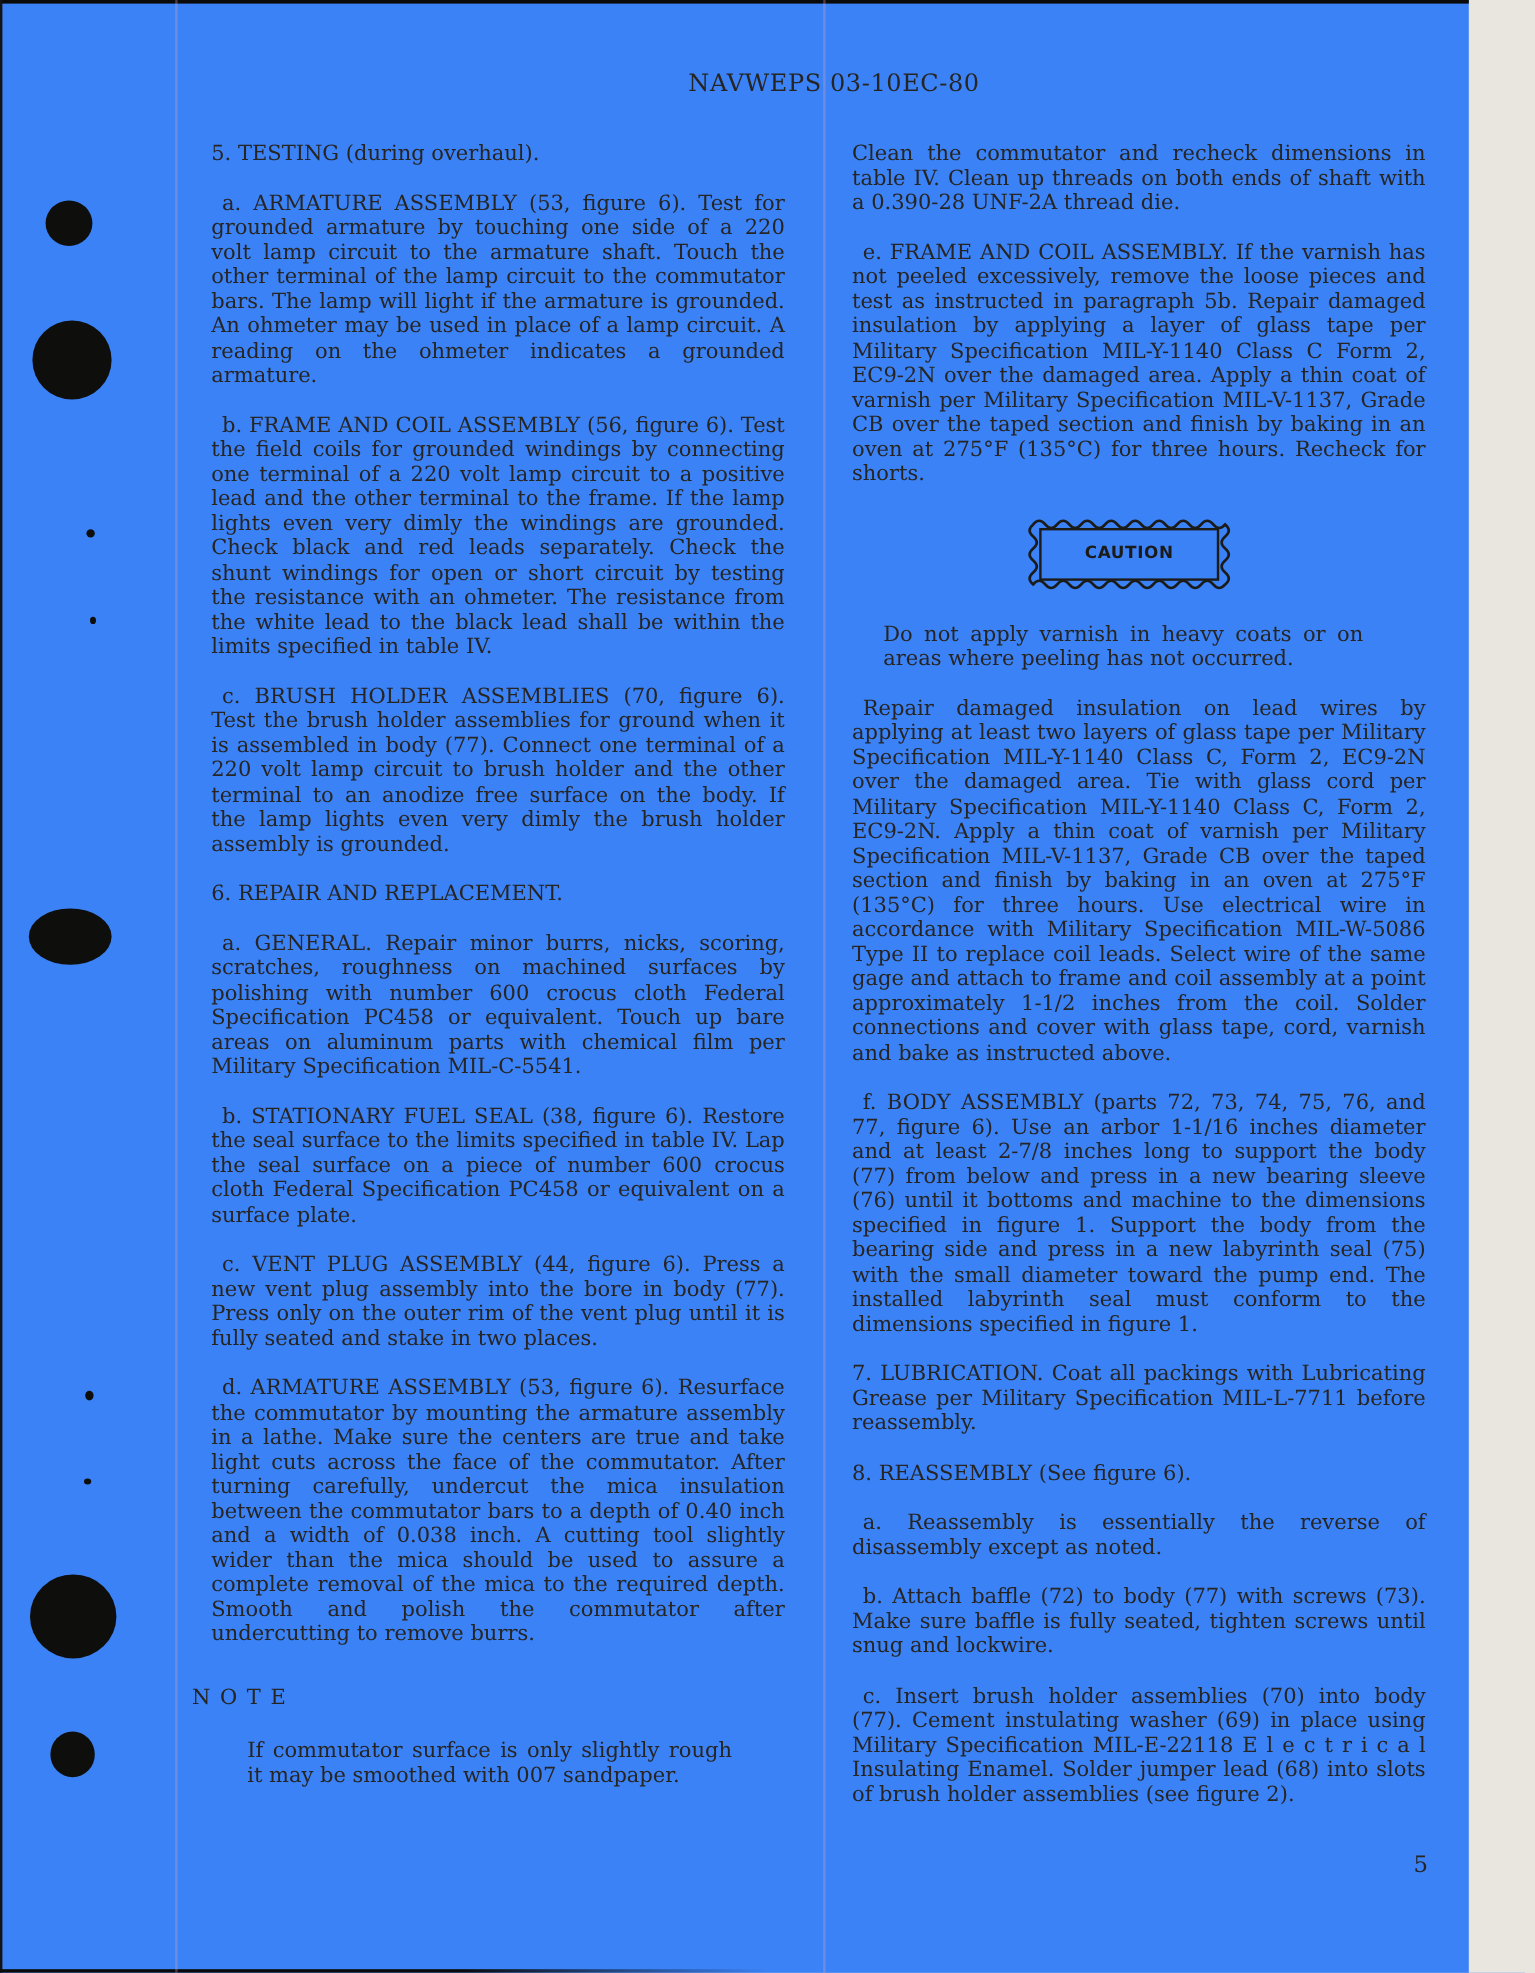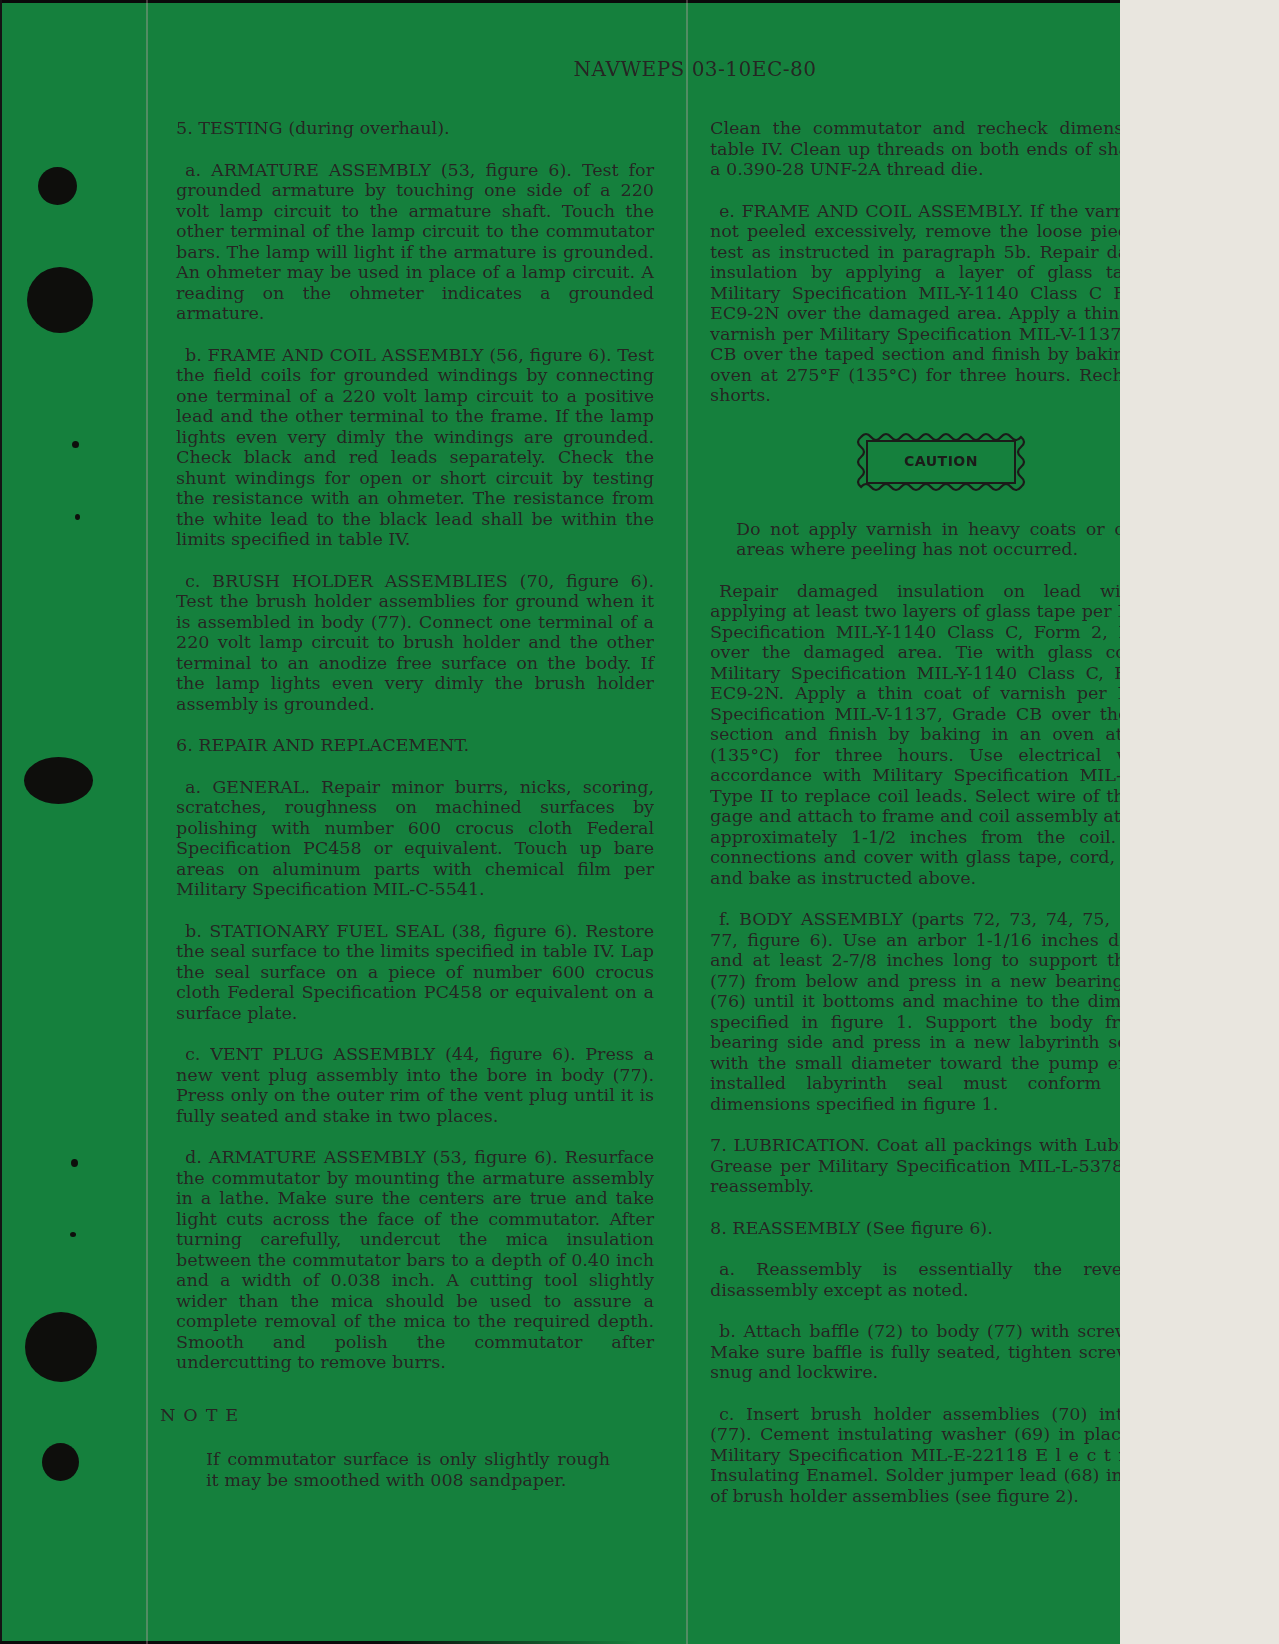--- a/index.html
+++ b/index.html
@@ -2,22 +2,22 @@
 <html><head>
 <meta charset="utf-8">
 <style>
   html,body{margin:0;padding:0;}
   body{
     width:1279px;height:1644px;
     background:#e9e6df;
     font-family:"DejaVu Serif","Liberation Serif",serif;
   }
   .page{
-    position:relative;width:1120px;height:1644px;
-    background:#15803d;overflow:hidden;color:#262523;text-decoration:underline;
+    position:relative;width:1224px;height:1644px;
+    background:#3b82f6;overflow:hidden;color:#262523;text-decoration:underline;
   }
   
   .edge-top{position:absolute;left:0;top:0;width:1279px;height:3px;background:#0a0a0a;}
   .edge-left{position:absolute;left:0;top:0;width:2px;height:1644px;background:#141414;}
   .edge-bottom{position:absolute;left:0;bottom:0;height:3px;width:640px;
     background:linear-gradient(to right,#0a0a0a 60%,rgba(10,10,10,0));}
   .scanline{position:absolute;top:0;height:1644px;width:2px;background:rgba(226,170,188,0.30);}
   .scanline.a{left:146px;}
   .scanline.b{left:686px;}
   
@@ -95,21 +95,21 @@
     <p class="ind">a.  ARMATURE  ASSEMBLY  (53, figure 6).  Test for grounded armature by touching one side of a 220 volt lamp circuit to the armature shaft. Touch the other terminal of the lamp circuit to the commutator bars. The lamp will light if the armature is grounded. An ohmeter may be used in place of a lamp circuit. A reading on the ohmeter indicates a grounded armature.</p>
     <p class="ind">b.  FRAME  AND  COIL  ASSEMBLY  (56, figure 6). Test the field coils for grounded windings by connecting one terminal of a 220 volt lamp circuit to a positive lead and the other terminal to the frame. If the lamp lights even very dimly the windings are grounded. Check black and red leads separately. Check the shunt windings for open or short circuit by testing the resistance with an ohmeter. The resistance from the white lead to the black lead shall be within the limits specified in table IV.</p>
     <p class="ind">c.  BRUSH  HOLDER  ASSEMBLIES  (70, figure 6). Test the brush holder assemblies for ground when it is assembled in body (77). Connect one terminal of a 220 volt lamp circuit to brush holder and the other terminal to an anodize free surface on the body. If the lamp lights even very dimly the brush holder assembly is grounded.</p>
     <p>6.  REPAIR AND REPLACEMENT.</p>
     <p class="ind">a.  GENERAL.  Repair minor burrs, nicks, scoring, scratches, roughness on machined surfaces by polishing with number 600 crocus cloth Federal Specification PC458 or equivalent. Touch up bare areas on aluminum parts with chemical film per Military Specification MIL-C-5541.</p>
     <p class="ind">b.  STATIONARY FUEL SEAL (38, figure 6). Restore the seal surface to the limits specified in table IV. Lap the seal surface on a piece of number 600 crocus cloth Federal Specification PC458 or equivalent on a surface plate.</p>
     <p class="ind">c.  VENT PLUG ASSEMBLY (44, figure 6).  Press a new vent plug assembly into the bore in body (77). Press only on the outer rim of the vent plug until it is fully seated and stake in two places.</p>
     <p class="ind">d.  ARMATURE ASSEMBLY (53, figure 6).  Resurface the commutator by mounting the armature assembly in a lathe. Make sure the centers are true and take light cuts across the face of the commutator. After turning carefully, undercut the mica insulation between the commutator bars to a depth of 0.40 inch and a width of 0.038 inch. A cutting tool slightly wider than the mica should be used to assure a complete removal of the mica to the required depth. Smooth and polish the commutator after undercutting to remove burrs.</p>
     <div class="note">
       <div class="note-h">NOTE</div>
-      <p class="note-t">If commutator surface is only slightly rough it may be smoothed with 008 sandpaper.</p>
+      <p class="note-t">If commutator surface is only slightly rough it may be smoothed with 007 sandpaper.</p>
     </div>
   </div>
 
   <div class="col right">
     <p>Clean the commutator and recheck dimensions in table IV. Clean up threads on both ends of shaft with a 0.390-28 UNF-2A thread die.</p>
     <p class="ind">e.  FRAME  AND  COIL  ASSEMBLY.  If the varnish has not peeled excessively, remove the loose pieces and test as instructed in paragraph 5b. Repair damaged insulation by applying a layer of glass tape per Military Specification MIL-Y-1140 Class C Form 2, EC9-2N over the damaged area. Apply a thin coat of varnish per Military Specification MIL-V-1137, Grade CB over the taped section and finish by baking in an oven at 275°F (135°C) for three hours. Recheck for shorts.</p>
 
     <div class="caution">
       <svg width="176" height="70" viewBox="0 0 176 70">
         <path d="M8,10
@@ -119,21 +119,21 @@
                  q-6,-5 0,-10 q6,-5 0,-10 q-6,-5 0,-10 q6,-5 0,-10 q-6,-5 0,-10 Z" fill="none" stroke="#1b1b19" stroke-width="2.2"></path>
       </svg>
       <div class="caution-inner">
         <span class="caution-label">CAUTION</span>
       </div>
     </div>
 
     <p class="caution-note">Do not apply varnish in heavy coats or on areas where peeling has not occurred.</p>
     <p class="ind">Repair damaged insulation on lead wires by applying at least two layers of glass tape per Military Specification MIL-Y-1140 Class C, Form 2, EC9-2N over the damaged area. Tie with glass cord per Military Specification MIL-Y-1140 Class C, Form 2, EC9-2N. Apply a thin coat of varnish per Military Specification MIL-V-1137, Grade CB over the taped section and finish by baking in an oven at 275°F (135°C) for three hours. Use electrical wire in accordance with Military Specification MIL-W-5086 Type II to replace coil leads. Select wire of the same gage and attach to frame and coil assembly at a point approximately 1-1/2 inches from the coil. Solder connections and cover with glass tape, cord, varnish and bake as instructed above.</p>
     <p class="ind">f.  BODY ASSEMBLY (parts 72, 73, 74, 75, 76, and 77, figure 6). Use an arbor 1-1/16 inches diameter and at least 2-7/8 inches long to support the body (77) from below and press in a new bearing sleeve (76) until it bottoms and machine to the dimensions specified in figure 1. Support the body from the bearing side and press in a new labyrinth seal (75) with the small diameter toward the pump end. The installed labyrinth seal must conform to the dimensions specified in figure 1.</p>
-    <p>7.  LUBRICATION.  Coat all packings with Lubricating Grease per Military Specification MIL-L-5378 before reassembly.</p>
+    <p>7.  LUBRICATION.  Coat all packings with Lubricating Grease per Military Specification MIL-L-7711 before reassembly.</p>
     <p>8.  REASSEMBLY (See figure 6).</p>
     <p class="ind">a.  Reassembly is essentially the reverse of disassembly except as noted.</p>
     <p class="ind">b.  Attach baffle (72) to body (77) with screws (73). Make sure baffle is fully seated, tighten screws until snug and lockwire.</p>
     <p class="ind">c.  Insert brush holder assemblies (70) into body (77). Cement instulating washer (69) in place using Military Specification MIL-E-22118 E l e c t r i c a l Insulating Enamel. Solder jumper lead (68) into slots of brush holder assemblies (see figure 2).</p>
   </div>
 
   <div class="pageno">5</div>
 
 </div>
 

